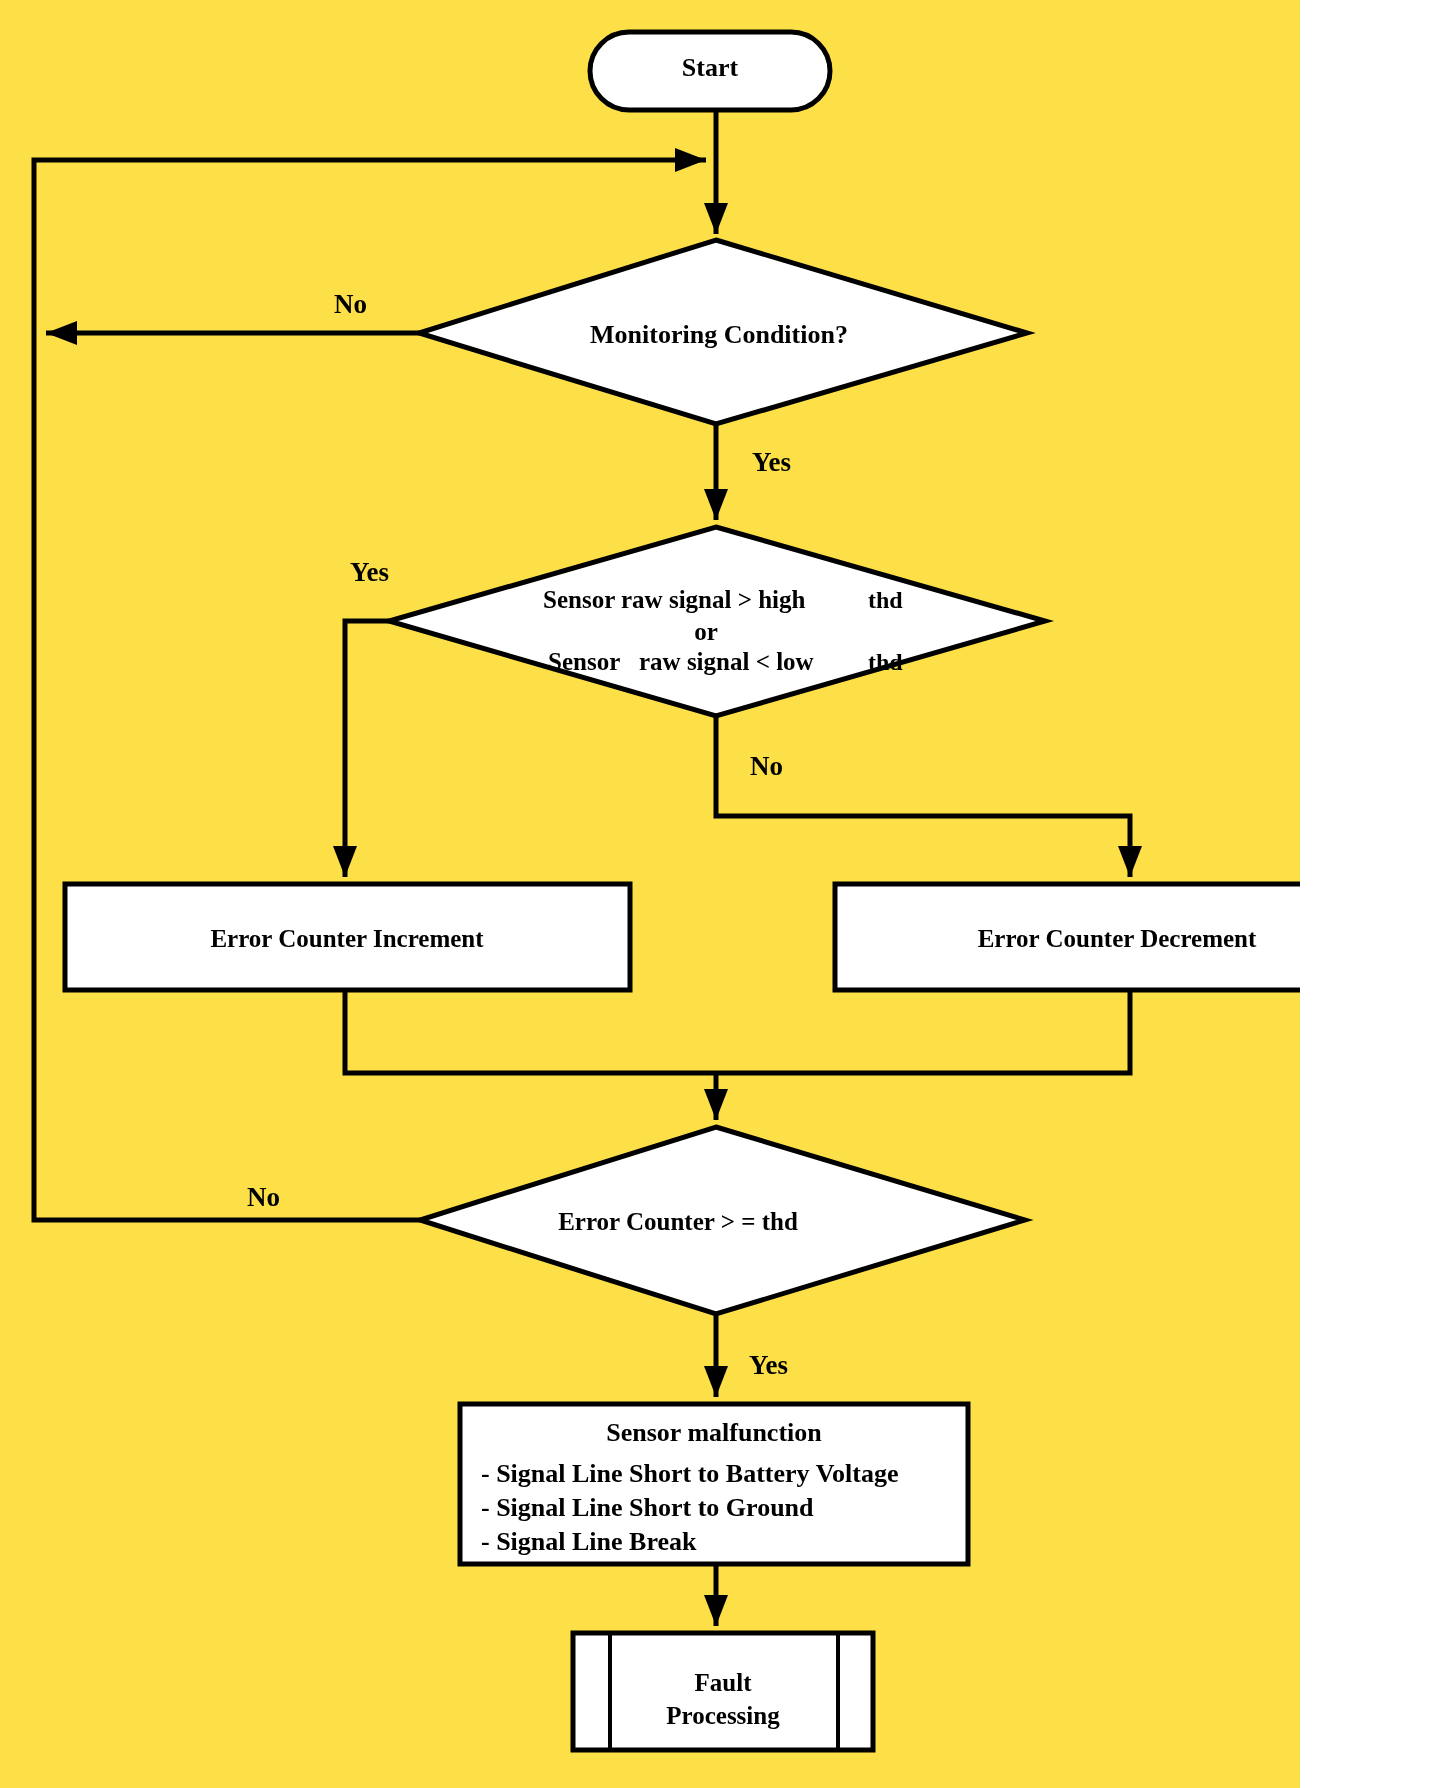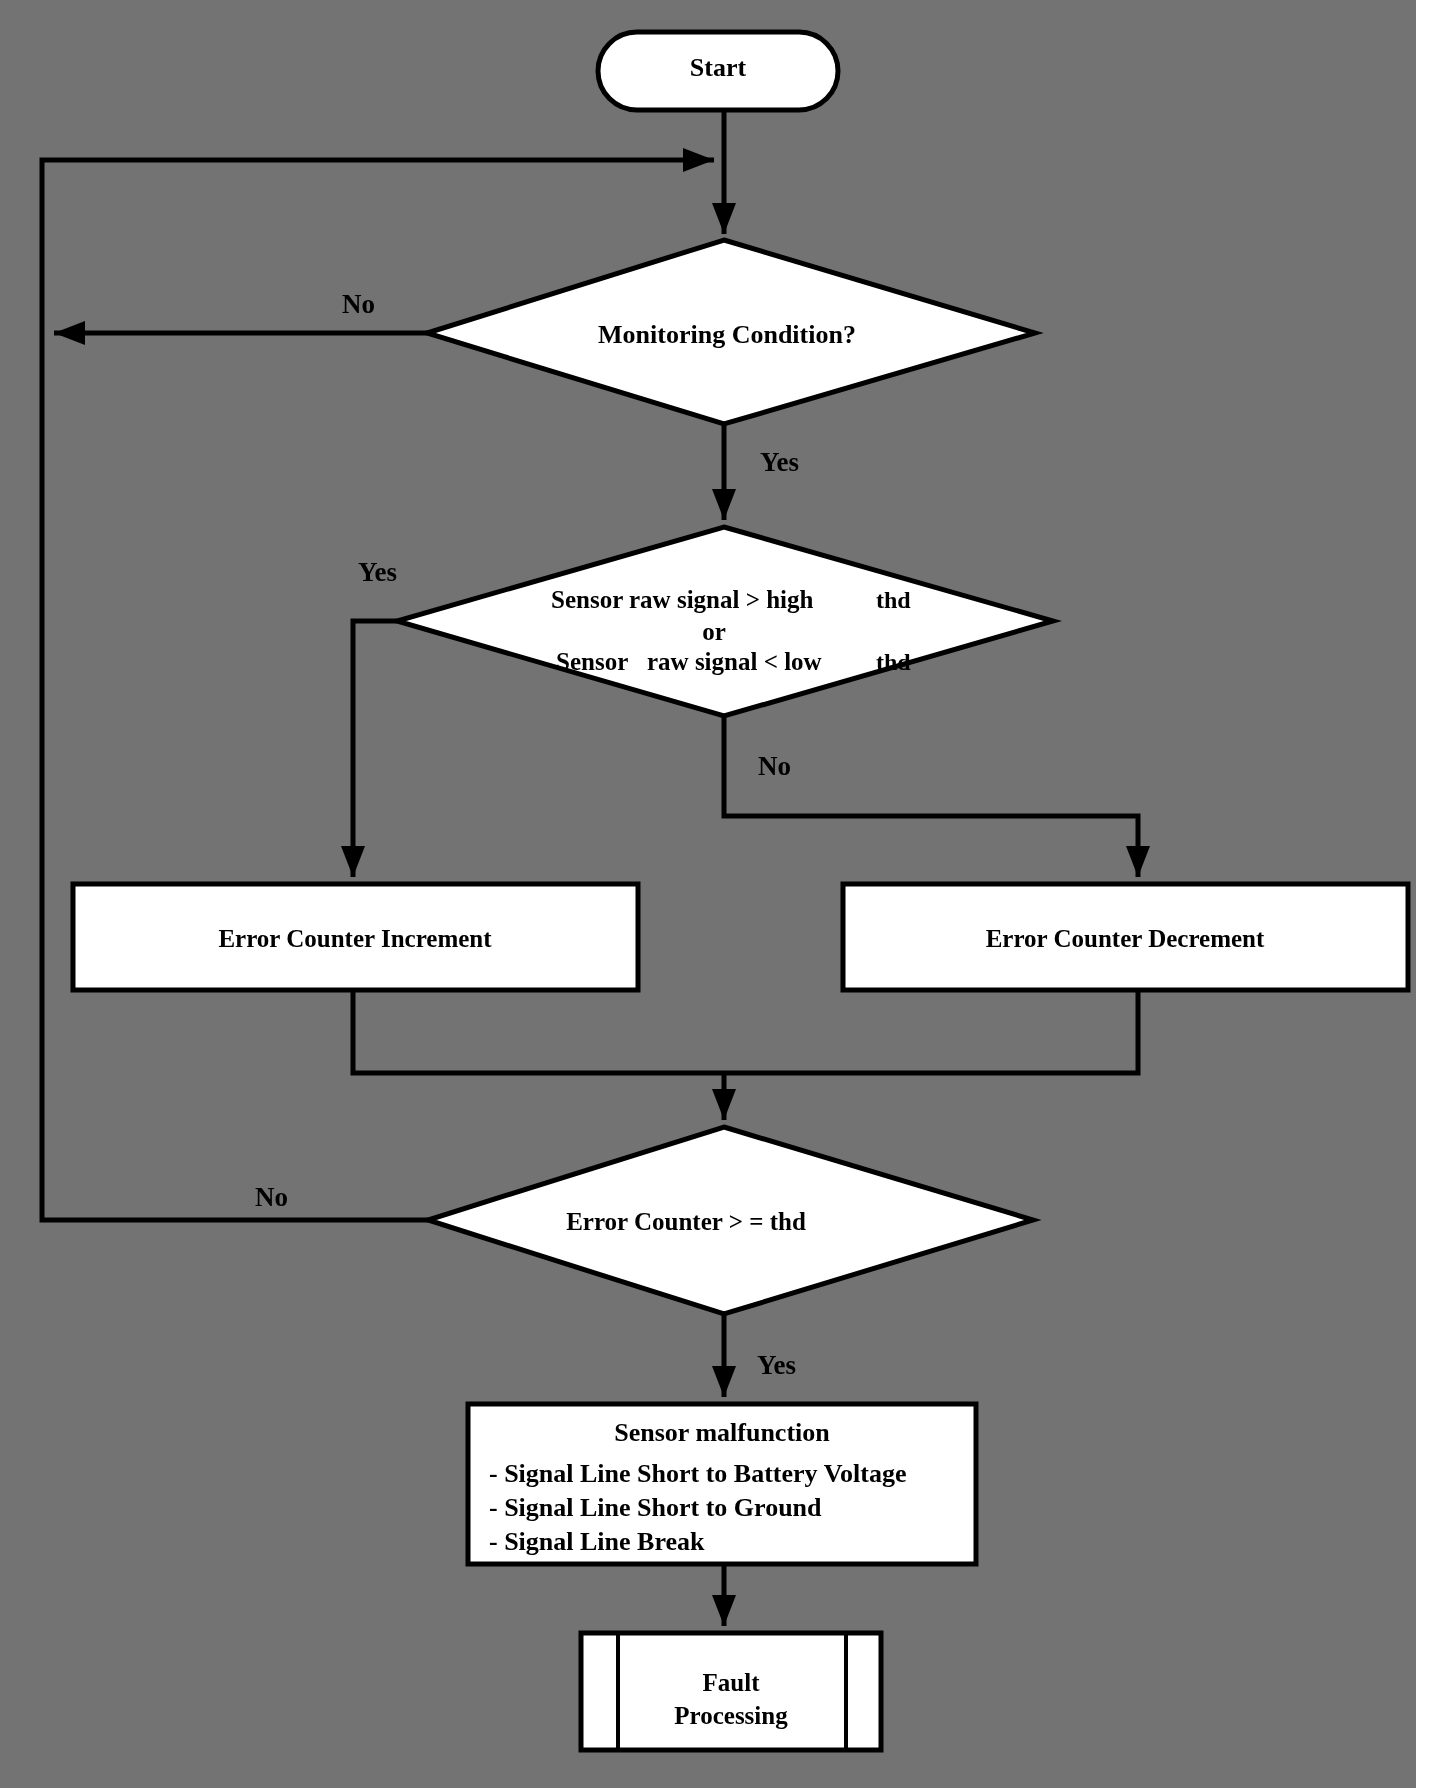--- a/index.html
+++ b/index.html
@@ -2,25 +2,24 @@
 <html><head>
 <meta charset="utf-8">
 <style>
   html, body {
     margin: 0;
     padding: 0;
     background: #ffffff;
   }
   .canvas {
     position: relative;
-    width: 1408px;
+    width: 1300px;
     height: 1788px;
-    background: #737373;
+    background: #fde047;
     overflow: hidden;
-    padding-left: 8px;
   }
   svg { display: block; }
   .edge {
     fill: none;
     stroke: #000000;
     stroke-width: 5;
   }
   .node {
     fill: #ffffff;
     stroke: #000000;

